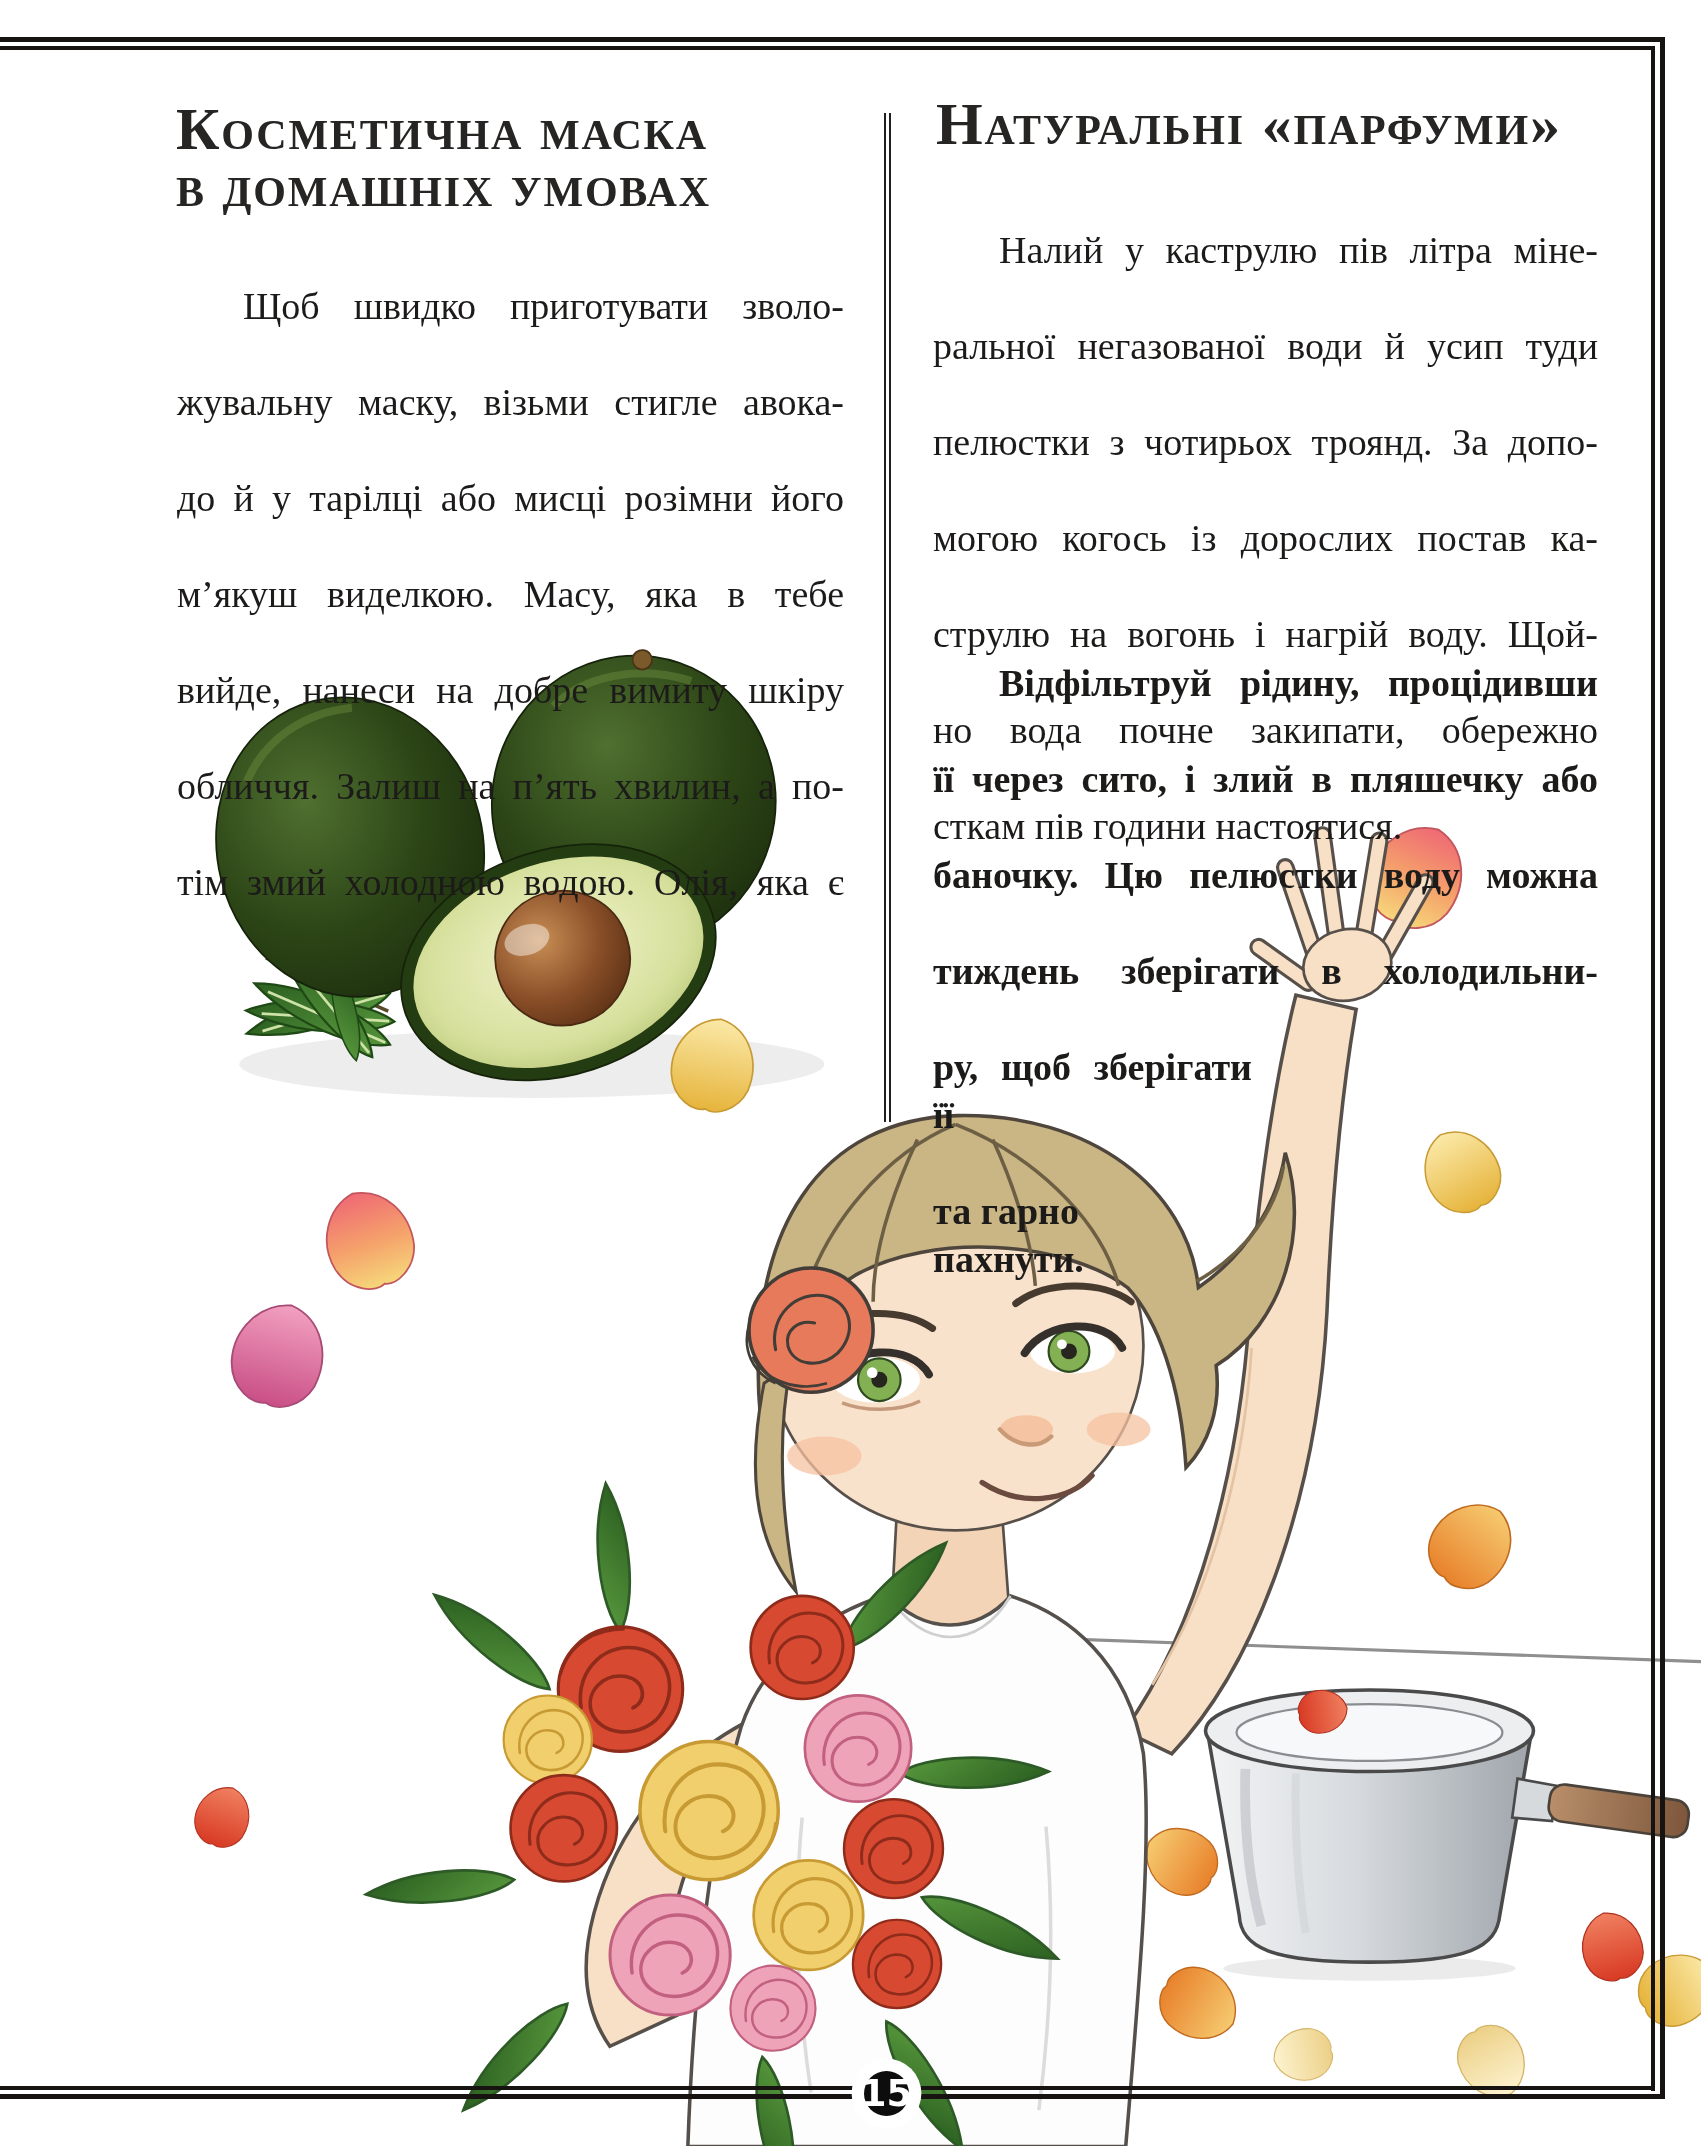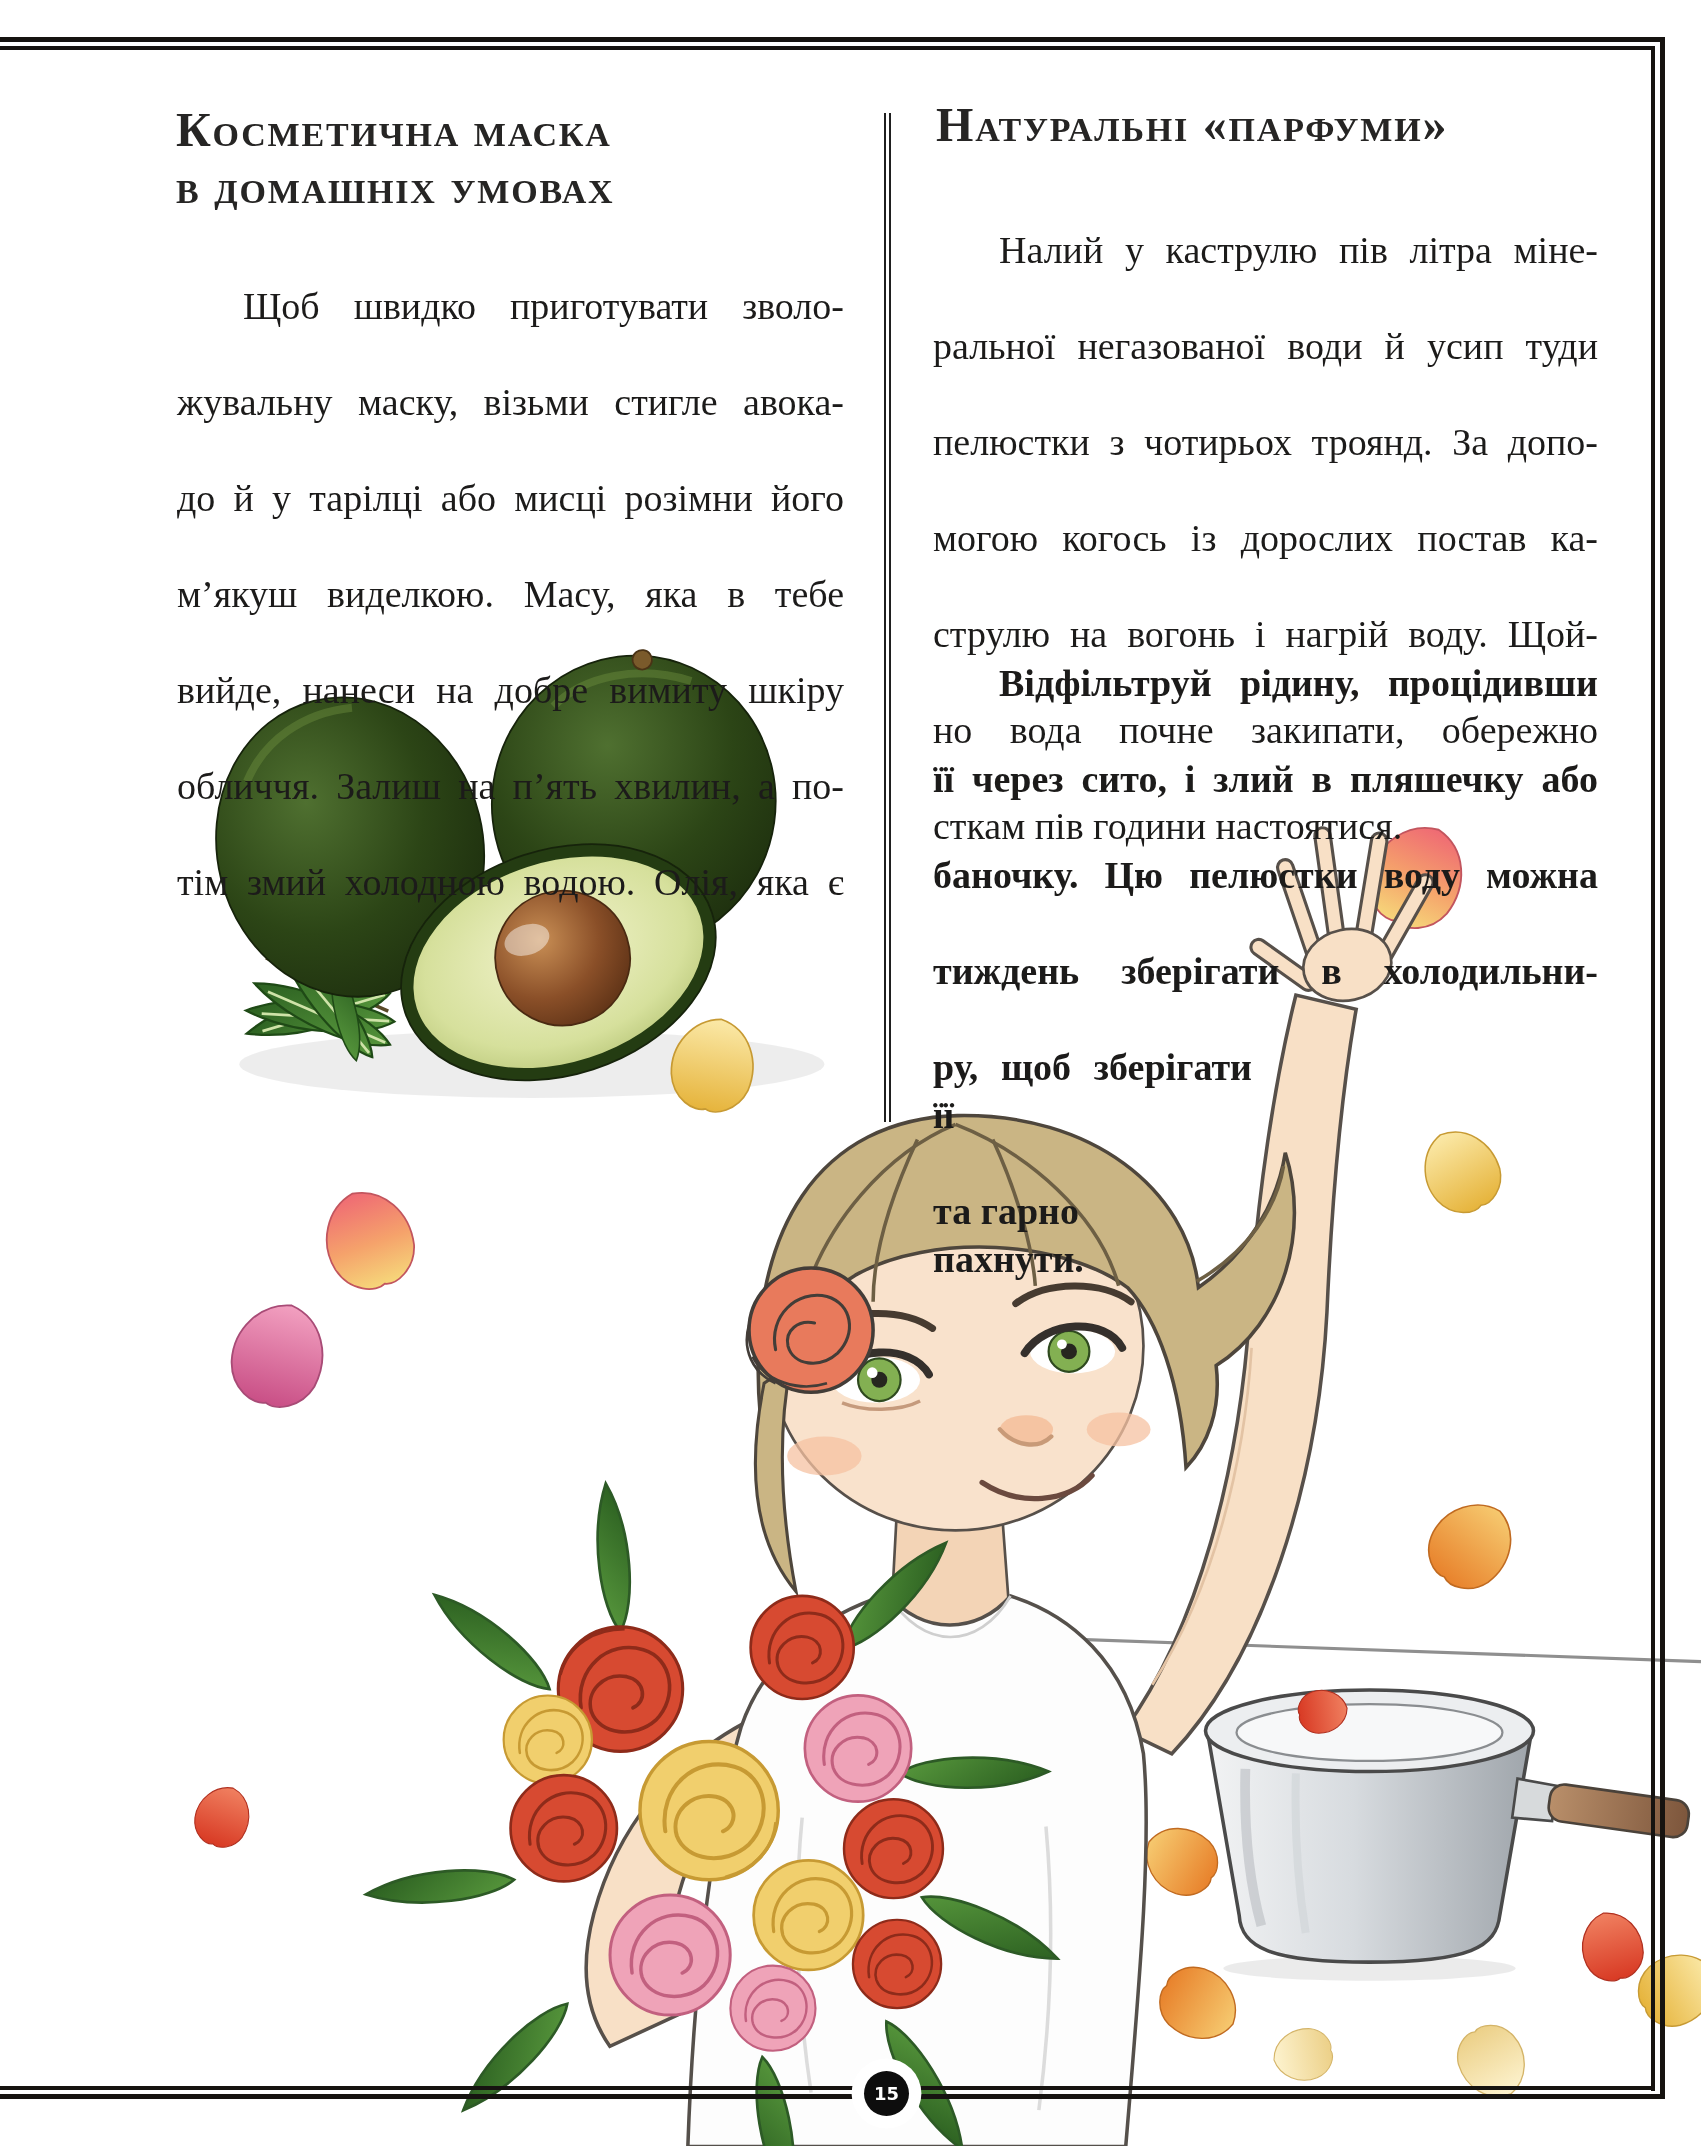--- a/index.html
+++ b/index.html
@@ -8,25 +8,25 @@
   .art{position:absolute;left:0;top:0;width:1701px;height:2147px;}
   .frame{position:absolute;background:#161310;}
   .f-top-o{left:0;top:37px;width:1665px;height:5.3px;}
   .f-top-i{left:0;top:46px;width:1655px;height:4.4px;}
   .f-right-o{left:1660px;top:37px;width:5.3px;height:2062px;}
   .f-right-i{left:1651px;top:46px;width:4.4px;height:2045px;}
   .f-bot-o{left:0;top:2094px;width:1665px;height:5.3px;}
   .f-bot-i{left:0;top:2086px;width:1655px;height:4.4px;}
   .badge{position:absolute;left:864px;top:2071px;width:45px;height:45px;border-radius:50%;
          background:#0d0d0d;box-shadow:0 0 0 12.4px #ffffff;display:flex;align-items:center;justify-content:center;
-         font-family:"DejaVu Sans",sans-serif;font-weight:bold;font-size:18px;color:#ffffff;z-index:5;}
+         font-family:"DejaVu Sans",sans-serif;font-weight:bold;font-size:37px;color:#ffffff;z-index:5;}
   .divider{position:absolute;left:884px;top:113px;width:7px;height:1009px;
            border-left:2.2px solid #1f1f1f;border-right:2.2px solid #1f1f1f;box-sizing:border-box;}
   .hd{position:absolute;font-weight:bold;font-variant:small-caps;letter-spacing:1.8px;
-      font-size:48px;line-height:57px;color:#262524;}
+      font-size:60px;line-height:57px;color:#262524;}
   .lc-h{left:176px;top:101px;width:692px;}
   .rc-h{left:936px;top:96px;width:692px;}
   .para{position:absolute;font-size:38px;line-height:48px;}
   .lc-p{left:177px;top:234px;width:667px;}
   .rc-p1{left:933px;top:178px;width:665px;}
   .rc-p2{left:933px;top:611px;width:665px;font-weight:bold;}
   .pl{text-align:justify;text-align-last:justify;margin-top:48px;}
   .pl.lastline{text-align:left;text-align-last:left;}
   .ind{text-indent:66px;}
   .w5{width:346px;}

